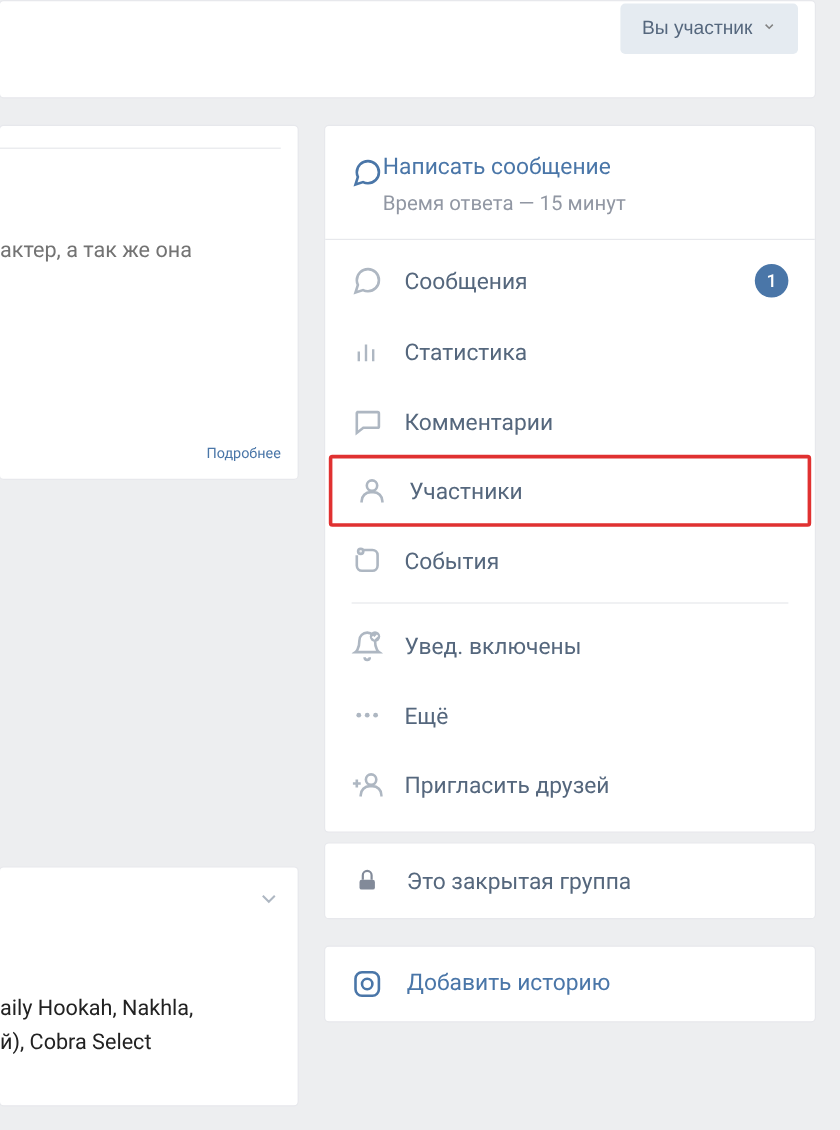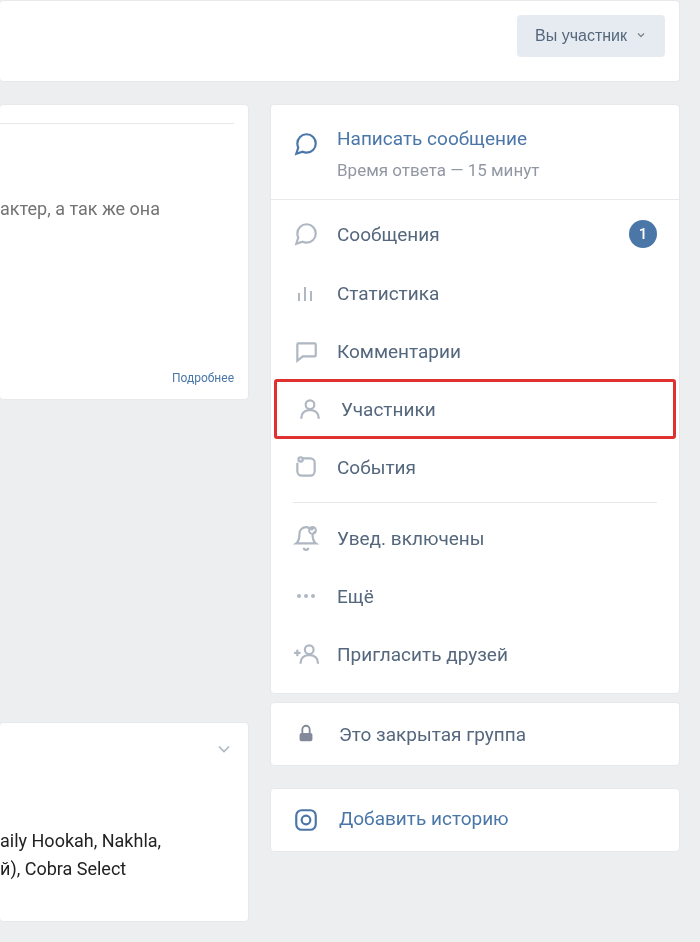--- a/index.html
+++ b/index.html
@@ -41,21 +41,21 @@
       background: #e5ebf1;
       color: #55677d;
       font-size: 16px;
       padding: 12px 18px;
       border-radius: 4px;
       display: inline-flex;
       align-items: center;
       gap: 8px;
       cursor: pointer;
       border: none;
-      margin-top: 14px;
+      margin-top: 2px;
     }
     .member-btn .chev { color: #828282; }
 
     
     .left-top-panel {
       position: absolute;
       top: 104px;
       left: -1px;
       width: 250px;
       height: 296px;
@@ -106,21 +106,20 @@
     
     .sidebar-panel {
       position: absolute;
       top: 104px;
       left: 270px;
       width: 410px;
       padding: 12px 0 10px 0;
     }
     .msg-block {
       display: flex;
-      gap: 18px;
       padding: 10px 12px 18px 22px;
       border-bottom: 1px solid #e7e8ec;
       margin: 0 0 4px 0;
     }
     .msg-title { color: #4a76a8; font-size: 19px; line-height: 24px; cursor: pointer; }
     .msg-sub { color: #9197a3; font-size: 17px; line-height: 22px; margin-top: 8px; }
 
     .nav-item {
       display: flex;
       align-items: center;

